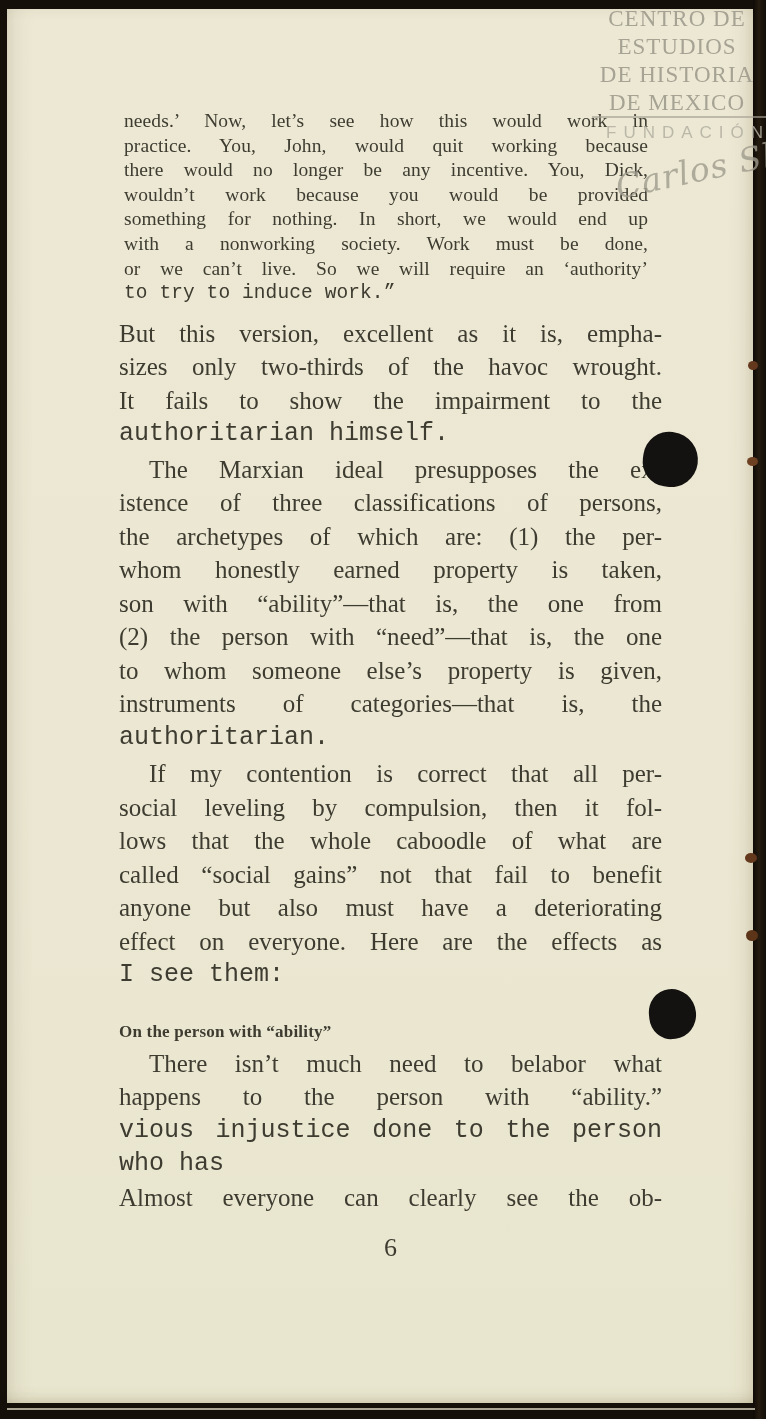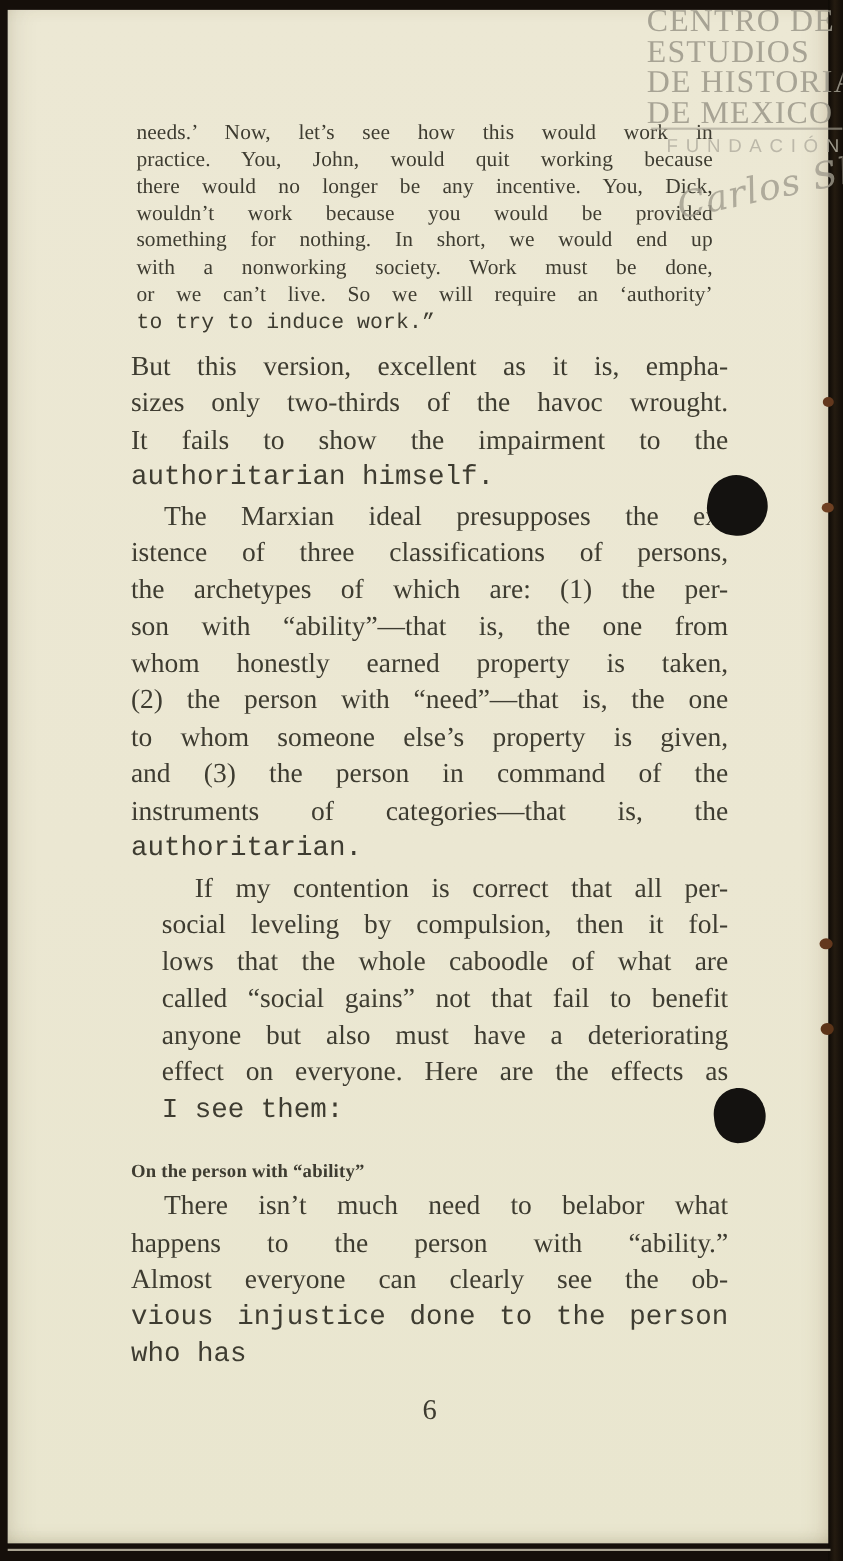--- a/index.html
+++ b/index.html
@@ -45,21 +45,21 @@
   .ln.ind{padding-left:30px;}
   .quote{
     margin-left:5px;width:524px;
     font-size:19.5px;line-height:24.6px;
     margin-bottom:11px;
     letter-spacing:.1px;
   }
   .para{font-size:25px;line-height:33.5px;}
   .para.p1{margin-top:0;}
   .para.p2{margin-top:2px;}
-  .para.p3{margin-top:3px;margin-left:28px;}
+  .para.p3{margin-top:3px;}
   .para.p4{margin-top:0;}
   .heading{
     margin:25px 0 0 0;
     font-size:17px;line-height:30px;font-weight:bold;
     letter-spacing:.2px;
   }
   .pageno{
     margin-top:19px;text-align:center;
     font-size:26px;line-height:30px;
   }
@@ -73,22 +73,22 @@
     position:absolute;z-index:4;background:#63381d;border-radius:50%;
   }
   .stain1{left:741px;top:352px;width:10px;height:9px;}
   .stain2{left:740px;top:448px;width:11px;height:9px;background:#6e4022;}
   .stain3{left:738px;top:844px;width:12px;height:10px;}
   .stain4{left:739px;top:921px;width:12px;height:11px;background:#5c3418;}
   .watermark{position:absolute;inset:0;z-index:6;pointer-events:none;}
   .wm-text{
     position:absolute;left:588px;top:5px;width:178px;
     font-family:"Liberation Serif", serif;
-    font-size:29px;line-height:28px;letter-spacing:1px;
-    color:var(--watermark);opacity:.88;
+    font-size:23px;line-height:28px;letter-spacing:1px;
+    color:var(--watermark);opacity:.88;text-align:center;
   }
   .wm-text .wm-line{white-space:nowrap;}
   .wm-rule{
     position:absolute;left:592px;top:116px;width:174px;height:2px;
     background:#a6a294;opacity:.65;
   }
   .wm-fund{
     position:absolute;left:606px;top:123px;
     font-family:"Liberation Sans", sans-serif;
     font-size:17px;letter-spacing:7px;white-space:nowrap;
@@ -126,46 +126,45 @@
           <div class="ln">But this version, excellent as it is, empha-</div>
           <div class="ln">sizes only two-thirds of the havoc wrought.</div>
           <div class="ln">It fails to show the impairment to the</div>
           <div class="ln last">authoritarian himself.</div>
         </div>
 
       <div class="para p2">
           <div class="ln ind">The Marxian ideal presupposes the ex-</div>
           <div class="ln">istence of three classifications of persons,</div>
           <div class="ln">the archetypes of which are: (1) the per-</div>
+          <div class="ln">whom honestly earned property is taken,</div>
           <div class="ln">son with “ability”—that is, the one from</div>
-          <div class="ln">whom honestly earned property is taken,</div>
           <div class="ln">(2) the person with “need”—that is, the one</div>
           <div class="ln">to whom someone else’s property is given,</div>
-          <div class="ln">and (3) the person in command of the</div>
           <div class="ln">instruments of categories—that is, the</div>
           <div class="ln last">authoritarian.</div>
         </div>
 
       <div class="para p3">
           <div class="ln ind">If my contention is correct that all per-</div>
           <div class="ln">social leveling by compulsion, then it fol-</div>
           <div class="ln">lows that the whole caboodle of what are</div>
           <div class="ln">called “social gains” not that fail to benefit</div>
           <div class="ln">anyone but also must have a deteriorating</div>
           <div class="ln">effect on everyone. Here are the effects as</div>
           <div class="ln last">I see them:</div>
         </div>
 
       <div class="heading">On the person with “ability”</div>
 
       <div class="para p4">
           <div class="ln ind">There isn’t much need to belabor what</div>
           <div class="ln">happens to the person with “ability.”</div>
+          <div class="ln last">vious injustice done to the person who has</div>
           <div class="ln">Almost everyone can clearly see the ob-</div>
-          <div class="ln last">vious injustice done to the person who has</div>
         </div>
 
       <div class="pageno">6</div>
     </div>
 
     <div class="ink-dot dot1"></div>
     <div class="ink-dot dot2"></div>
 
     <div class="edge-stain stain1"></div>
     <div class="edge-stain stain2"></div>

